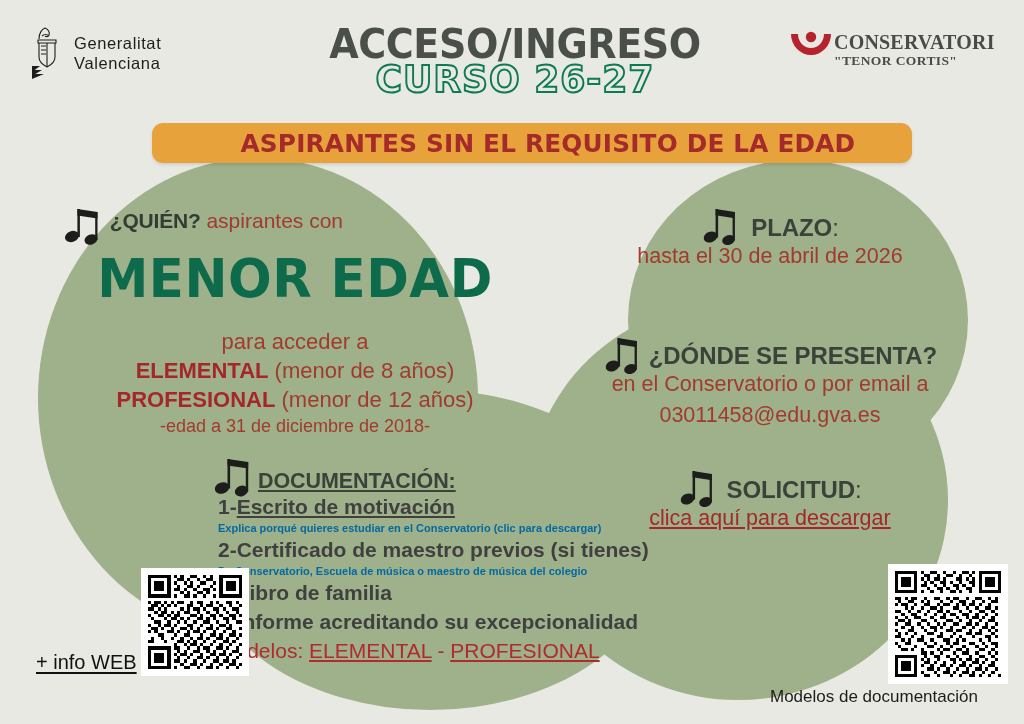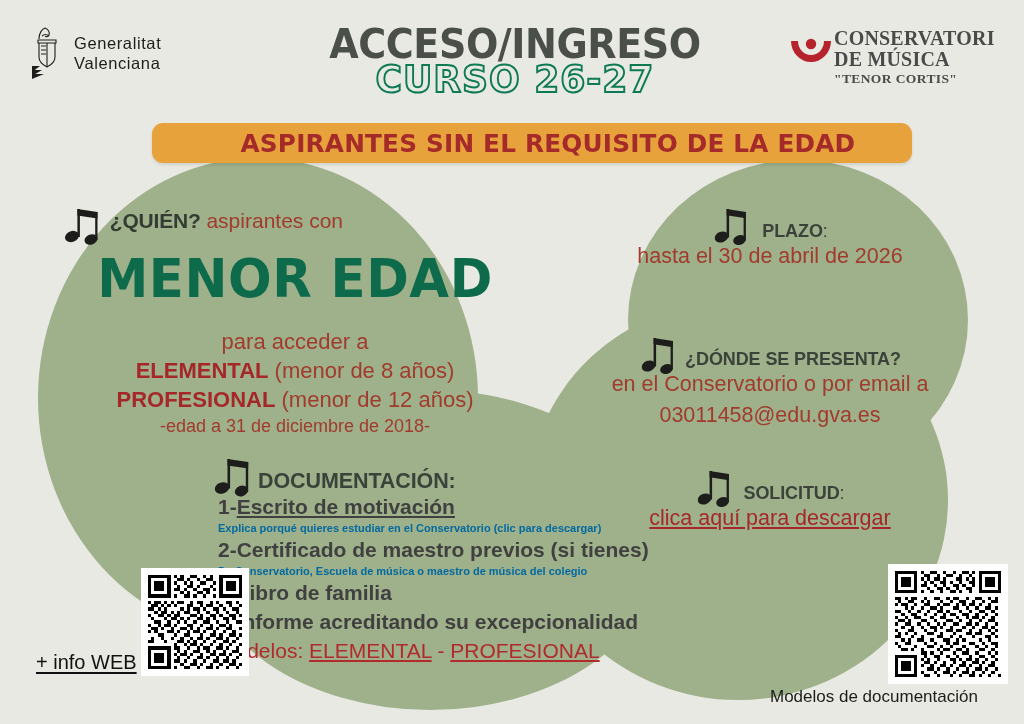--- a/index.html
+++ b/index.html
@@ -155,36 +155,36 @@
     line-height: 1.32;
   }
   .level-line { font-size: 22px; color: #a13b2e; line-height: 1.32; }
   .level-line b { color: #a5272a; font-weight: 800; }
   .edad-note { font-size: 18px; color: #a13b2e; margin-top: 2px; }
 
   
   #doc-block { left: 218px; top: 448px; width: 660px; }
   #doc-title {
     font-size: 21.5px; font-weight: 800; color: #3a423a;
-    letter-spacing: -0.1px; line-height: 1; display: flex; align-items: flex-end;
+    letter-spacing: -0.1px; line-height: 1; display: flex; align-items: flex-end; text-decoration: underline;
   }
   .doc-item {
     font-size: 21px; font-weight: 700; color: #404040; line-height: 1.28;
     margin-top: 2px;
   }
   .doc-item u { text-decoration: underline; text-underline-offset: 2px; }
   .doc-sub { font-size: 11px; color: #0369a1; font-weight: 700; line-height: 1.3; }
   #doc-models { font-size: 21px; color: #b12a2d; line-height: 1.3; margin-top: 1px; }
   #doc-models u { text-decoration: underline; text-underline-offset: 2px; }
 
   
   #right-col { left: 560px; top: 200px; width: 420px; text-align: center; }
 
   .r-head {
-    font-size: 18px; font-weight: 800; color: #3a423a;
+    font-size: 24px; font-weight: 800; color: #3a423a;
     line-height: 1; letter-spacing: -0.1px;
   }
   .r-head .colon { font-weight: 400; }
   .r-body { font-size: 21.5px; color: #a5272a; line-height: 1.3; margin-top: 3px; }
   .r-body.link { text-decoration: underline; text-underline-offset: 2px; }
   .r-body.brown { color: #a13b2e; }
 
   .r-group { margin-bottom: 20px; }
   .head-row { display: flex; align-items: flex-end; justify-content: center; gap: 2px; }
 
@@ -239,21 +239,20 @@
     <div id="sub-title">CURSO 26-27</div>
   </div>
 
   <div class="layer" id="cons-logo">
     <svg class="mark" viewBox="0 0 46 44">
       <path d="M3 6 A20 21 0 0 0 43 6 L36 6 A13 14 0 0 1 10 6 Z" fill="#b5232c"></path>
       <circle cx="23" cy="9" r="5.2" fill="#b5232c"></circle>
     </svg>
     <div class="cons-text">
       <div class="cons-line1">CONSERVATORI</div>
-      <div class="cons-line2">DE MÚSICA</div>
       <div class="cons-line3">"TENOR CORTIS"</div>
     </div>
   </div>
 
   <div class="layer" id="banner">
     <div id="banner-text">ASPIRANTES SIN EL REQUISITO DE LA EDAD</div>
   </div>
 
   <div class="layer" id="left-col">
     <div class="quien-line">

